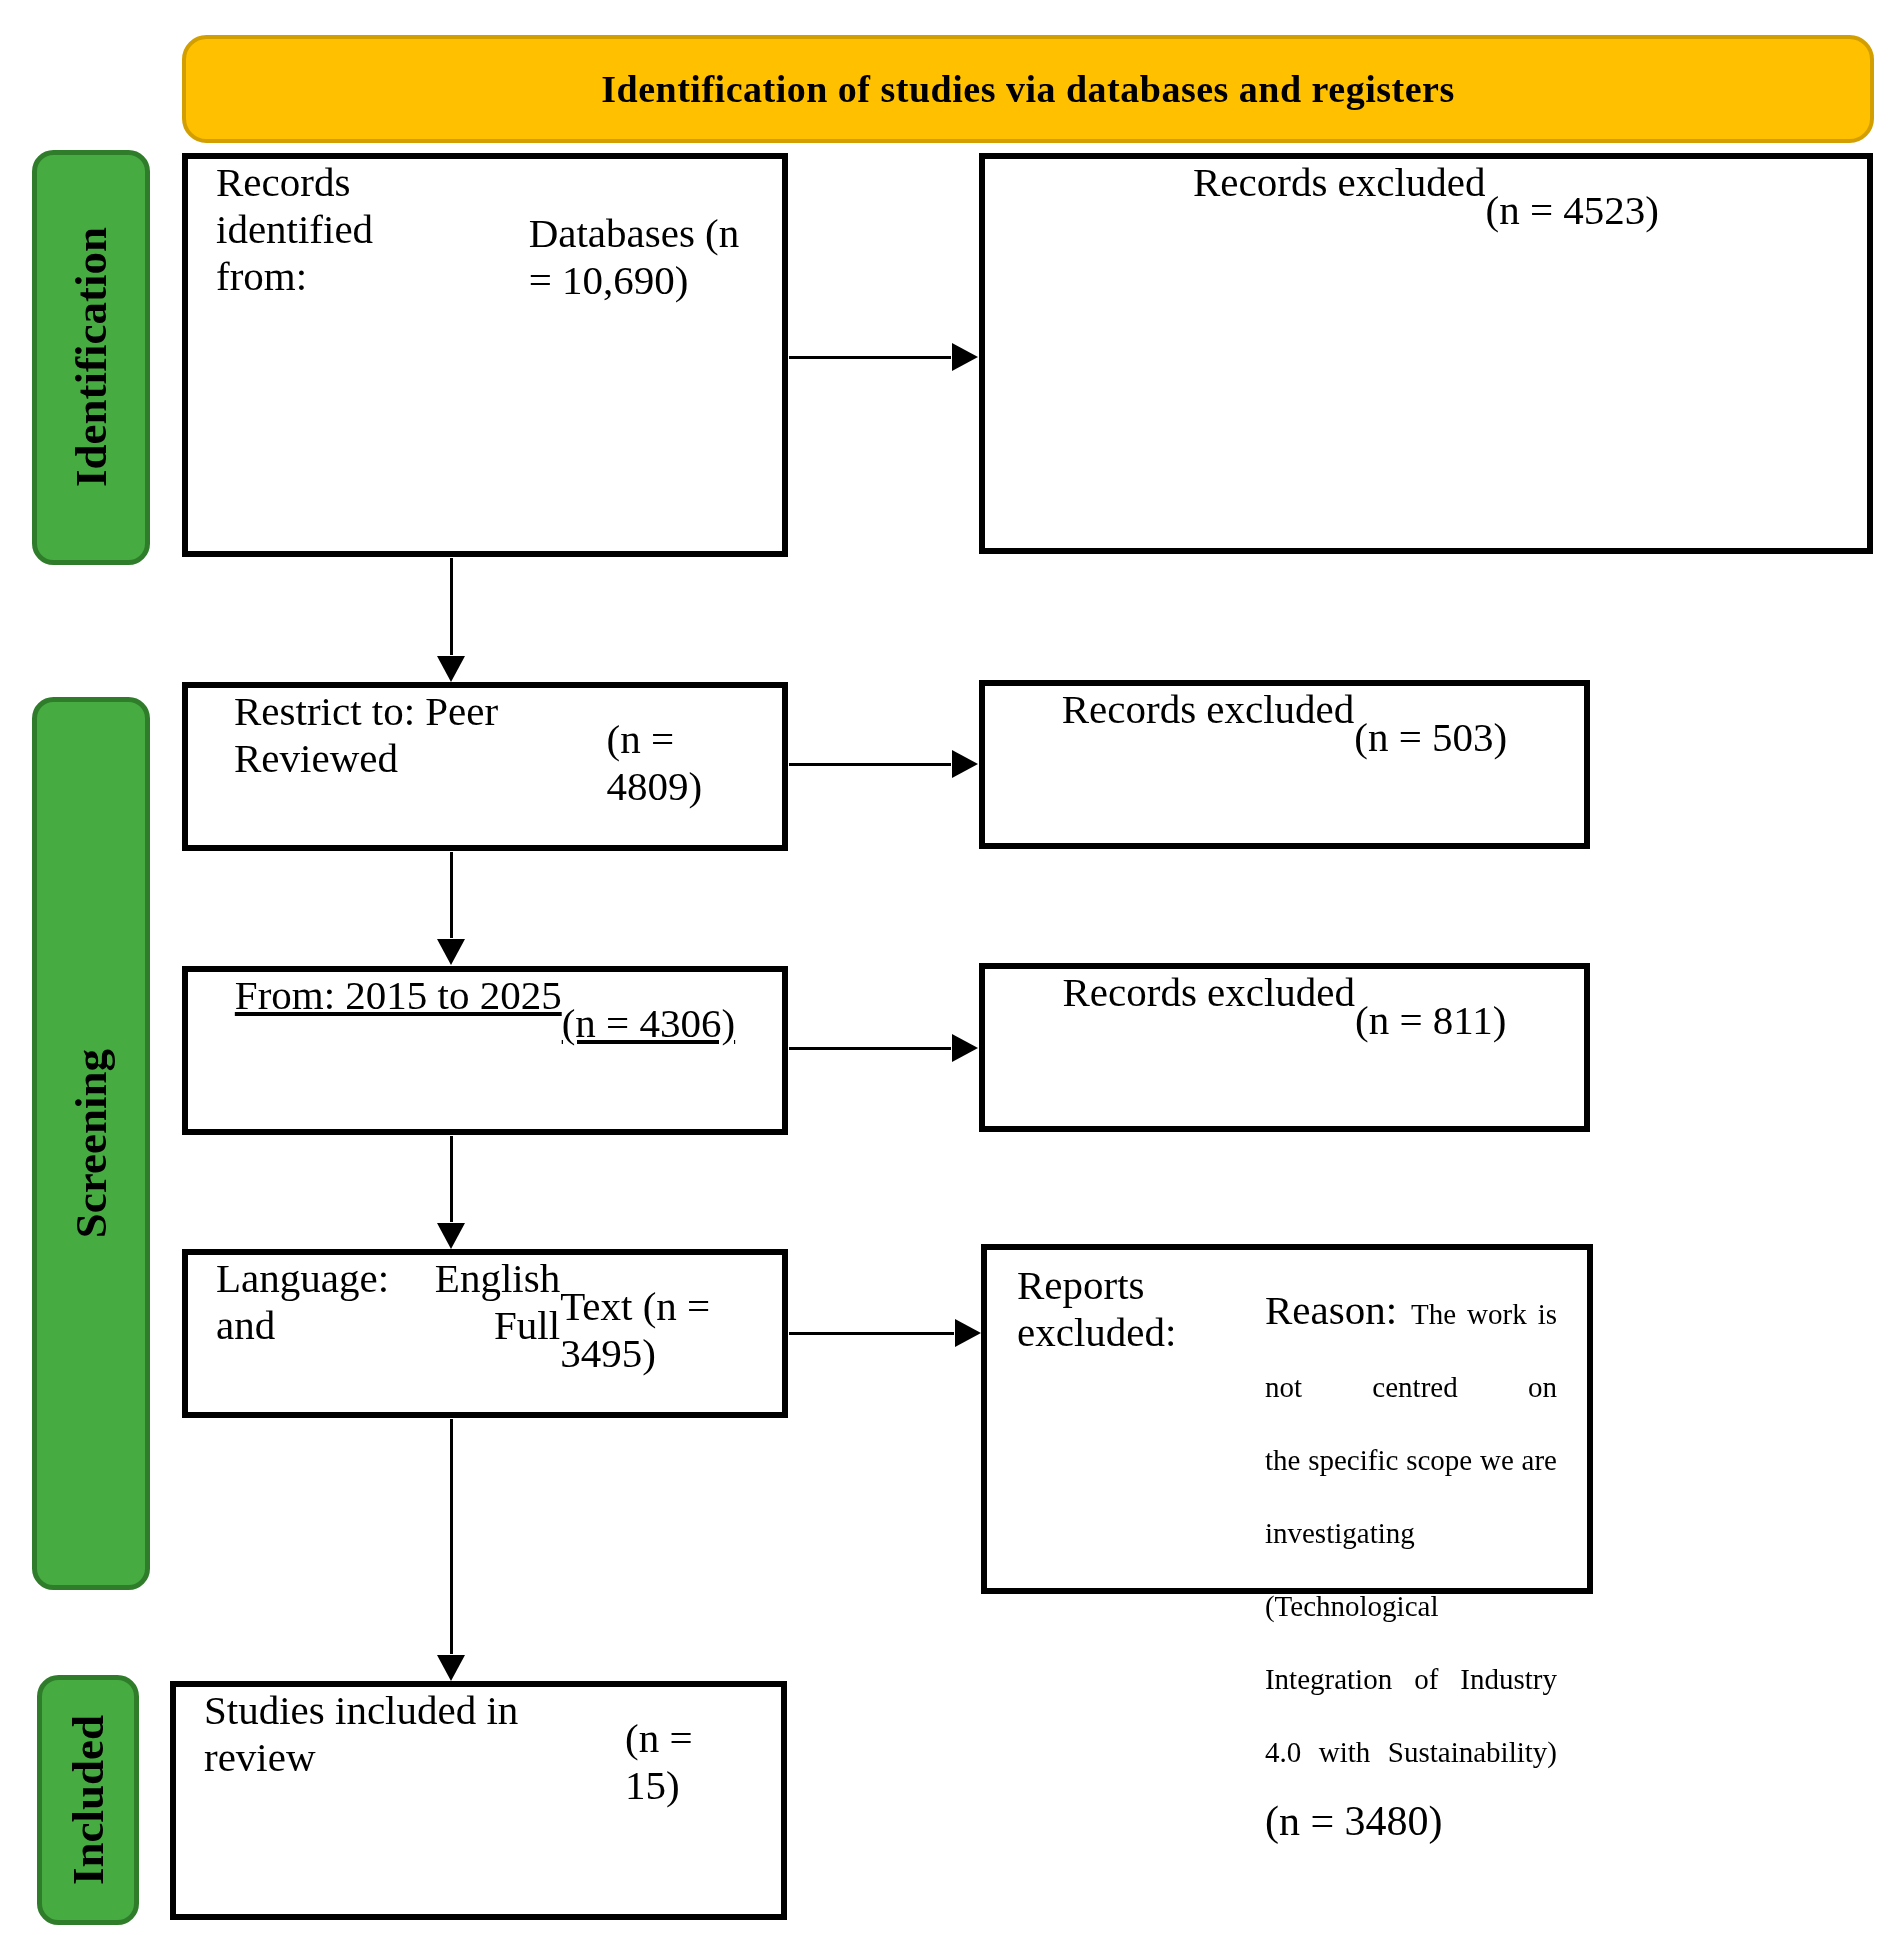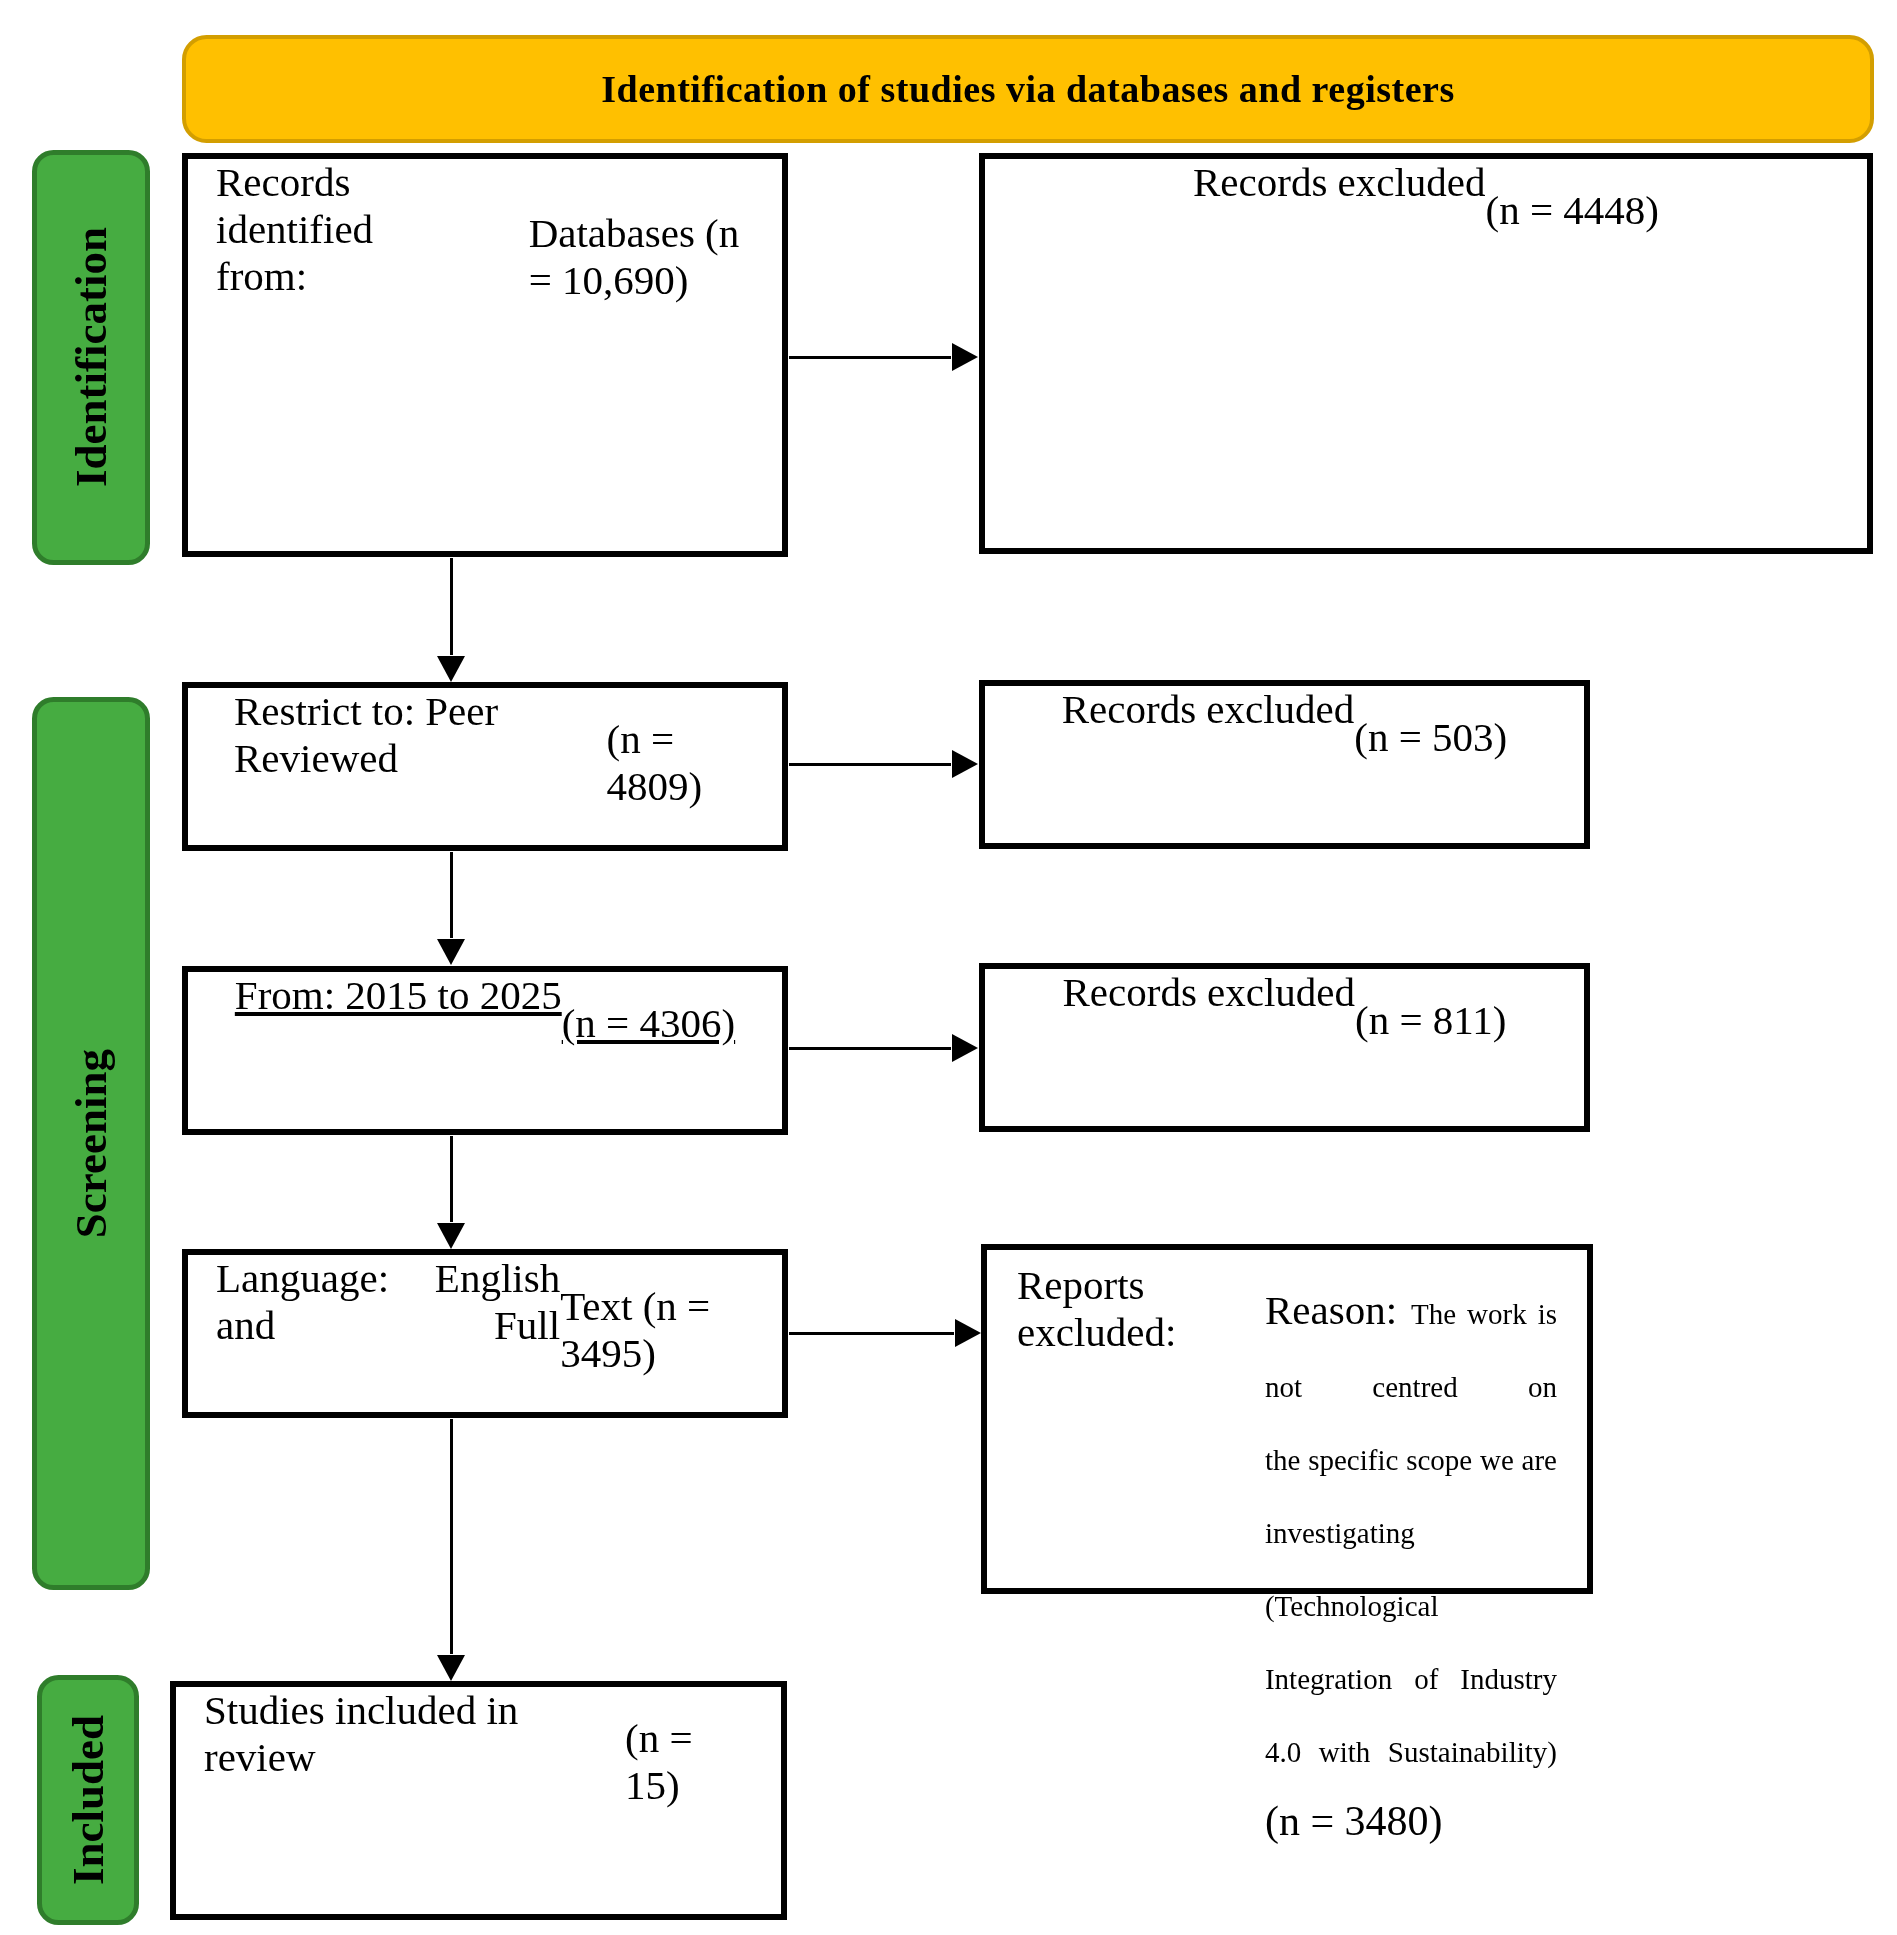--- a/index.html
+++ b/index.html
@@ -100,21 +100,21 @@
 <div class="stage included">
   <span>Included</span>
 </div>
 
 <div class="box b1 gap100">
   <span class="ln">Records identified from:</span>
   <span class="ln indent">Databases (n = 10,690)</span>
 </div>
 <div class="box b2 gap55">
   <span class="ln">Records excluded</span>
-  <span class="ln">(n = 4448)</span>
+  <span class="ln">(n = 4523)</span>
 </div>
 
 <div class="box b3 gap55">
   <span class="ln">Restrict to: Peer Reviewed</span>
   <span class="ln">(n = 4809)</span>
 </div>
 <div class="box b4 gap55">
   <span class="ln">Records excluded</span>
   <span class="ln">(n = 503)</span>
 </div>

